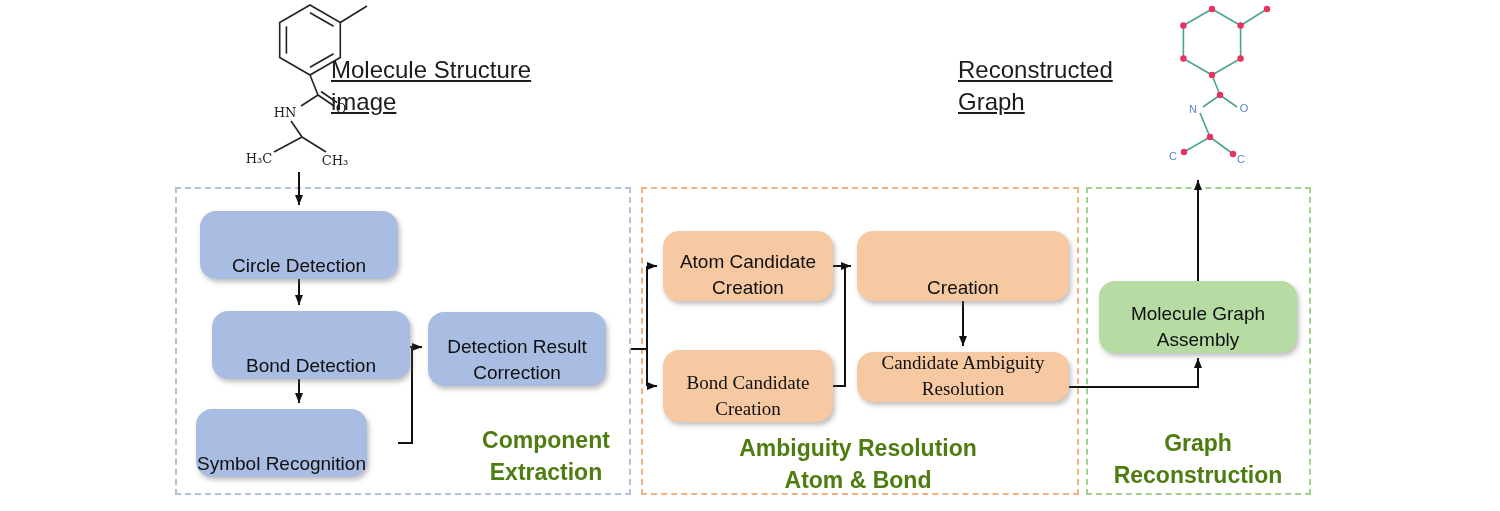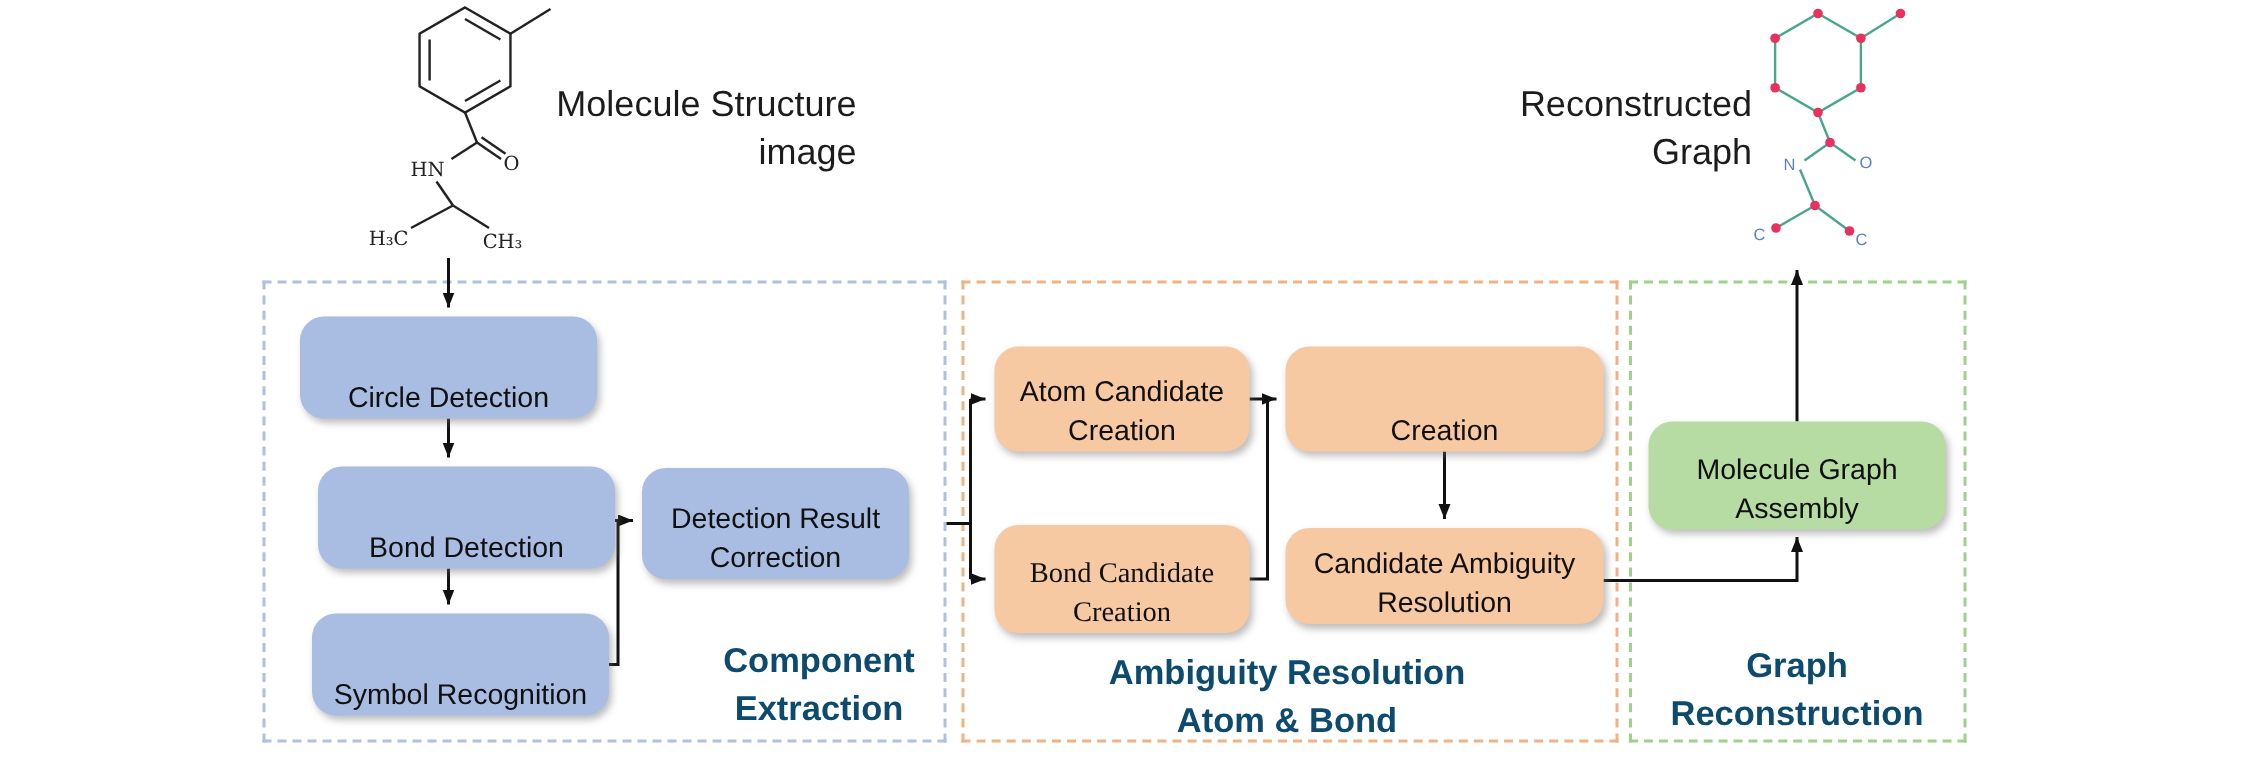--- a/index.html
+++ b/index.html
@@ -1,48 +1,48 @@
 <!DOCTYPE html>
 <html><head>
 <meta charset="utf-8">
 <style>
   * { margin:0; padding:0; box-sizing:border-box; }
   html,body { background:#ffffff; }
   body { font-family:"Liberation Sans", sans-serif; color:#111; }
   .canvas { position:relative; width:1500px; height:511px; background:#fff; overflow:hidden; }
 
-  .caption { position:absolute; text-align:right; font-size:24px; line-height:32px; color:#1c1c1c; }
+  .caption { position:absolute; text-align:left; font-size:24px; line-height:32px; color:#1c1c1c;text-decoration:underline; }
   .cap-molecule { left:331px; top:54px; width:240px; }
   .cap-graph    { left:958px; top:54px; width:210px; }
 
   .section { position:absolute; border:2px dashed; background:transparent; }
   .sec-blue   { left:175px; top:187px; width:456px; height:308px; border-color:#b0c0dd; }
   .sec-orange { left:641px; top:187px; width:438px; height:308px; border-color:#f0b183; }
   .sec-green  { left:1086px; top:187px; width:225px; height:308px; border-color:#9ed28b; }
 
-  .section-title { position:absolute; text-align:center; font-weight:bold; font-size:23px; line-height:32px; color:#0c4a6e; }
+  .section-title { position:absolute; text-align:center; font-weight:bold; font-size:23px; line-height:32px; color:#4d7c0f; }
   .t-component { left:436px;  top:424px; width:220px; }
   .t-atombond  { left:688px;  top:432px; width:340px; }
   .t-graph     { left:1088px; top:427px; width:220px; }
 
   .node { position:absolute; display:flex; flex-direction:column; align-items:center; justify-content:flex-end;
           border-radius:16px; font-size:19px; line-height:26px; text-align:center; color:#101010;
           box-shadow:2px 3px 5px rgba(110,110,110,0.45); }
   .node.blue   { background:#a9bce2; }
   .node.orange { background:#f6c9a2; }
   .node.green  { background:#b6dba3; }
 
   .n-circle { left:200px;  top:211px; width:198px; height:68px; }
   .n-bond   { left:200px;  top:311px; width:198px; height:68px;margin-left:12px; }
-  .n-symbol { left:208px;  top:409px; width:198px; height:68px; }
+  .n-symbol { left:196px;  top:409px; width:171px; height:68px; }
   .n-drc    { left:428px;  top:312px; width:178px; height:74px; }
   .n-acc    { left:663px;  top:231px; width:170px; height:70px; }
   .n-bcc    { left:663px;  top:350px; width:170px; height:72px;font-family:Liberation Serif, serif; }
   .n-mni    { left:857px;  top:231px; width:212px; height:70px; }
-  .n-car    { left:857px;  top:352px; width:212px; height:64px; }
+  .n-car    { left:857px;  top:352px; width:212px; height:50px;font-family:Liberation Serif, serif; }
   .n-mga    { left:1099px; top:281px; width:198px; height:72px; }
 
   .arrow-layer { position:absolute; left:0; top:0; pointer-events:none; }
   .mol-svg   { position:absolute; left:225px;  top:0; }
   .graph-svg { position:absolute; left:1140px; top:0; }
 </style>
 </head>
 <body>
 
 <div class="canvas">

